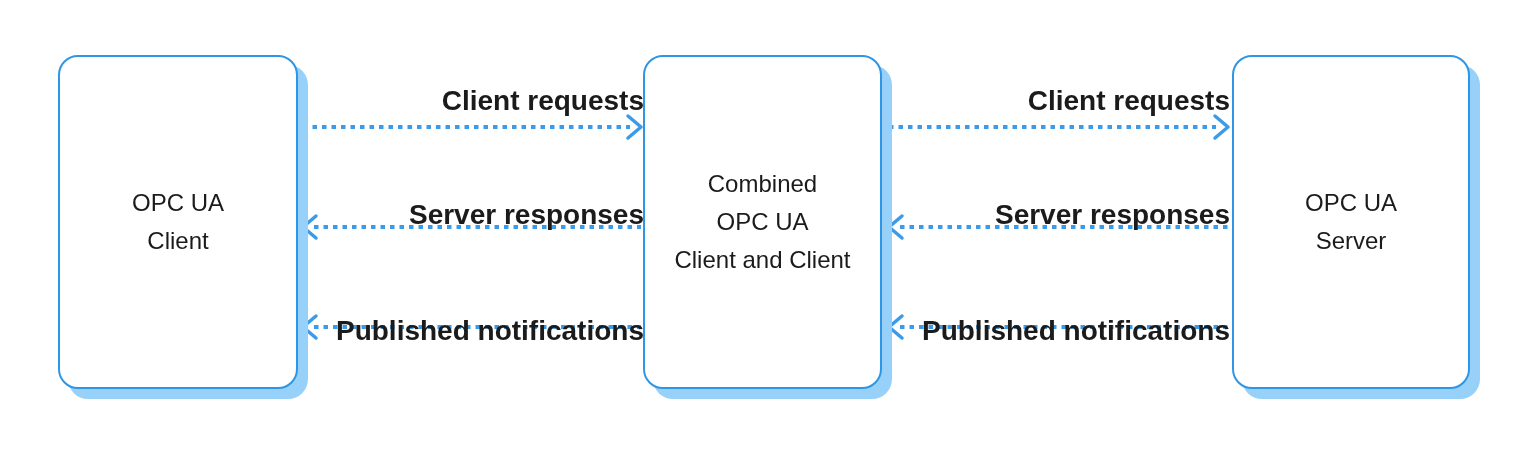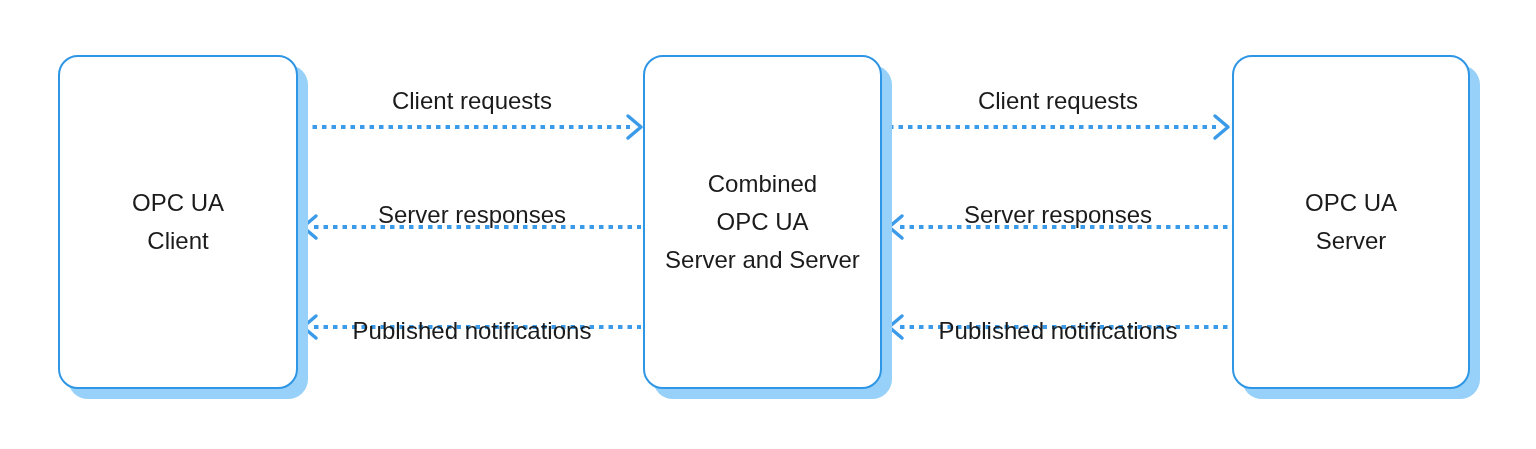--- a/index.html
+++ b/index.html
@@ -62,24 +62,25 @@
     color:var(--text);
   }
   .node-client{left:58px;width:240px;}
   .node-combined{left:643px;width:239px;}
   .node-server{left:1232px;width:238px;}
   .edge-label{
     position:absolute;
     width:344px;
     height:30px;
     line-height:30px;
-    text-align:center;
-    font-size:24px;
+    text-align:right;
+    font-size:28px;
     color:var(--text);
     white-space:nowrap;
+    font-weight:bold;
   }
   .gap-left{left:300px;}
   .gap-right{left:886px;}
   .row-1{top:86px;}
   .row-2{top:200px;}
   .row-3{top:286px;margin-top:30px;}
 </style>
 </head>
 <body>
 
@@ -119,21 +120,21 @@
   </svg>
 
   <div class="node node-client">
     <span class="node-label">OPC UA
 Client</span>
   </div>
 
   <div class="node node-combined">
     <span class="node-label">Combined
 OPC UA
-Server and Server</span>
+Client and Client</span>
   </div>
 
   <div class="node node-server">
     <span class="node-label">OPC UA
 Server</span>
   </div>
 
   <div class="edge-label gap-left row-1">Client requests</div>
   <div class="edge-label gap-left row-2">Server responses</div>
   <div class="edge-label gap-left row-3">Published notifications</div>

